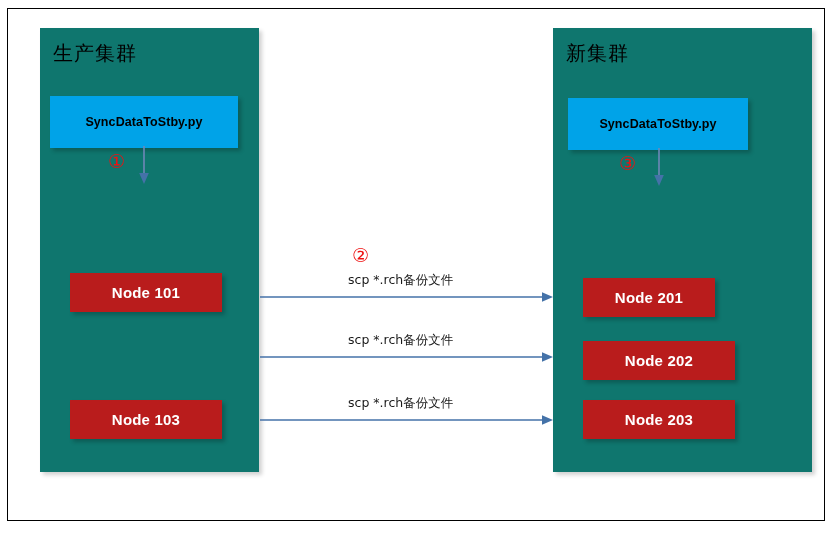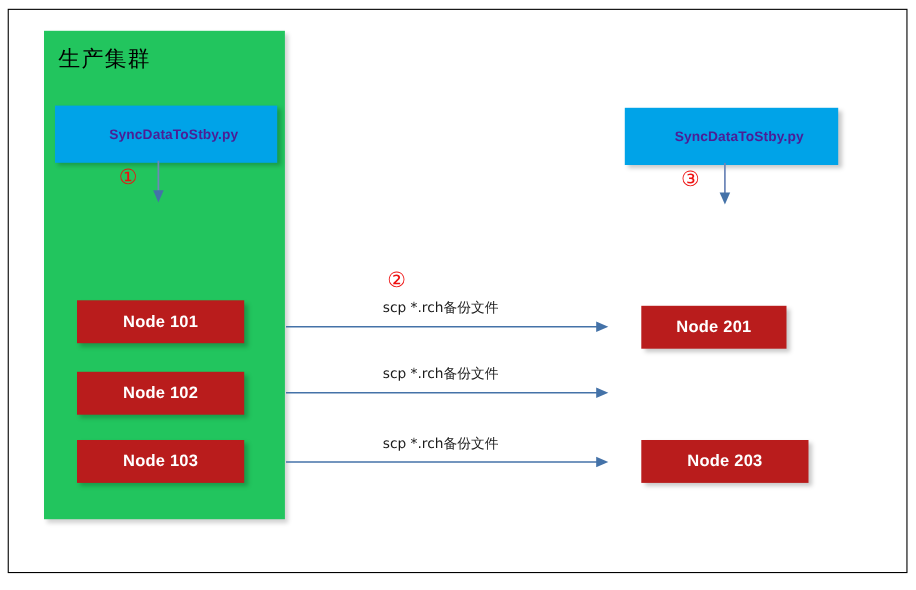--- a/index.html
+++ b/index.html
@@ -26,21 +26,21 @@
     top: 8px;
     width: 818px;
     height: 513px;
     border: 1.5px solid #000000;
     box-sizing: border-box;
     background: #ffffff;
   }
   
   .cluster-panel {
     position: absolute;
-    background: #22c55e;
+    background: #0f766e;
     box-shadow: 3px 3px 4px rgba(0,0,0,0.18);
   }
   #panel-source {
     left: 40px;
     top: 28px;
     width: 219px;
     height: 444px;
   }
   #panel-target {
     left: 553px;
@@ -56,30 +56,29 @@
     font-size: 20px;
     font-weight: 400;
     color: #000000;
     letter-spacing: 1px;
     white-space: nowrap;
   }
   
   .script-box {
     position: absolute;
     background: #00A3E8;
-    color: #4c1d95;
+    color: #000000;
     font-size: 12.5px;
     font-weight: bold;
     display: flex;
     align-items: center;
     justify-content: center;
     box-shadow: 3px 3px 4px rgba(0,0,0,0.22);
     text-align: right;
     letter-spacing: 0.1px;
-    padding-left: 14px;
   }
   #box-sync-src   { left: 50px;  top: 96px;  width: 188px; height: 52px; }
   #box-backup-src { left: 50px;  top: 183px; width: 186px; height: 47px; }
   #box-sync-tgt   { left: 568px; top: 98px;  width: 180px; height: 52px; }
   #box-restore-tgt{ left: 568px; top: 185px; width: 180px; height: 47px; }
 
   
   .node-box {
     position: absolute;
     background: #b91c1c;
@@ -153,37 +152,40 @@
     <svg width="18" height="40" viewBox="0 0 18 40" xmlns="http://www.w3.org/2000/svg">
       <line x1="9" y1="0" x2="9" y2="30" stroke="#6E87B8" stroke-width="1.6"></line>
       <polygon points="9,38 4.2,27 13.8,27" fill="#4472A8"></polygon>
     </svg>
   </div>
 
   <div class="step-marker" id="step-1">①</div>
 
 
   <div class="node-box" id="node-src-0">Node 101</div>
-  <div class="node-box" id="node-src-1">Node 102</div>
   <div class="node-box" id="node-src-2">Node 103</div>
 
+  <div class="cluster-panel" id="panel-target">
+    <div class="panel-title">新集群</div>
+  </div>
 
   <div class="script-box" id="box-sync-tgt">SyncDataToStby.py</div>
 
   <div class="vert-arrow" id="vert-arrow-tgt">
     <svg width="18" height="40" viewBox="0 0 18 40" xmlns="http://www.w3.org/2000/svg">
       <line x1="9" y1="0" x2="9" y2="30" stroke="#6E87B8" stroke-width="1.6"></line>
       <polygon points="9,38 4.2,27 13.8,27" fill="#4472A8"></polygon>
     </svg>
   </div>
 
   <div class="step-marker" id="step-3">③</div>
 
 
   <div class="node-box" id="node-tgt-0">Node 201</div>
+  <div class="node-box" id="node-tgt-1">Node 202</div>
   <div class="node-box" id="node-tgt-2">Node 203</div>
 
   <div class="step-marker" id="step-2">②</div>
 
   <div class="transfer-group" id="transfer-0">
     <div class="transfer-label">scp *.rch备份文件</div>
     <svg class="transfer-svg" width="295" height="30" viewBox="0 0 295 30" style="position:absolute; left:0; top:0;" xmlns="http://www.w3.org/2000/svg">
       <line x1="0" y1="25" x2="284" y2="25" stroke="#4472A8" stroke-width="1.4"></line>
       <polygon points="293,25 282,20.2 282,29.8" fill="#4472A8"></polygon>
     </svg>

